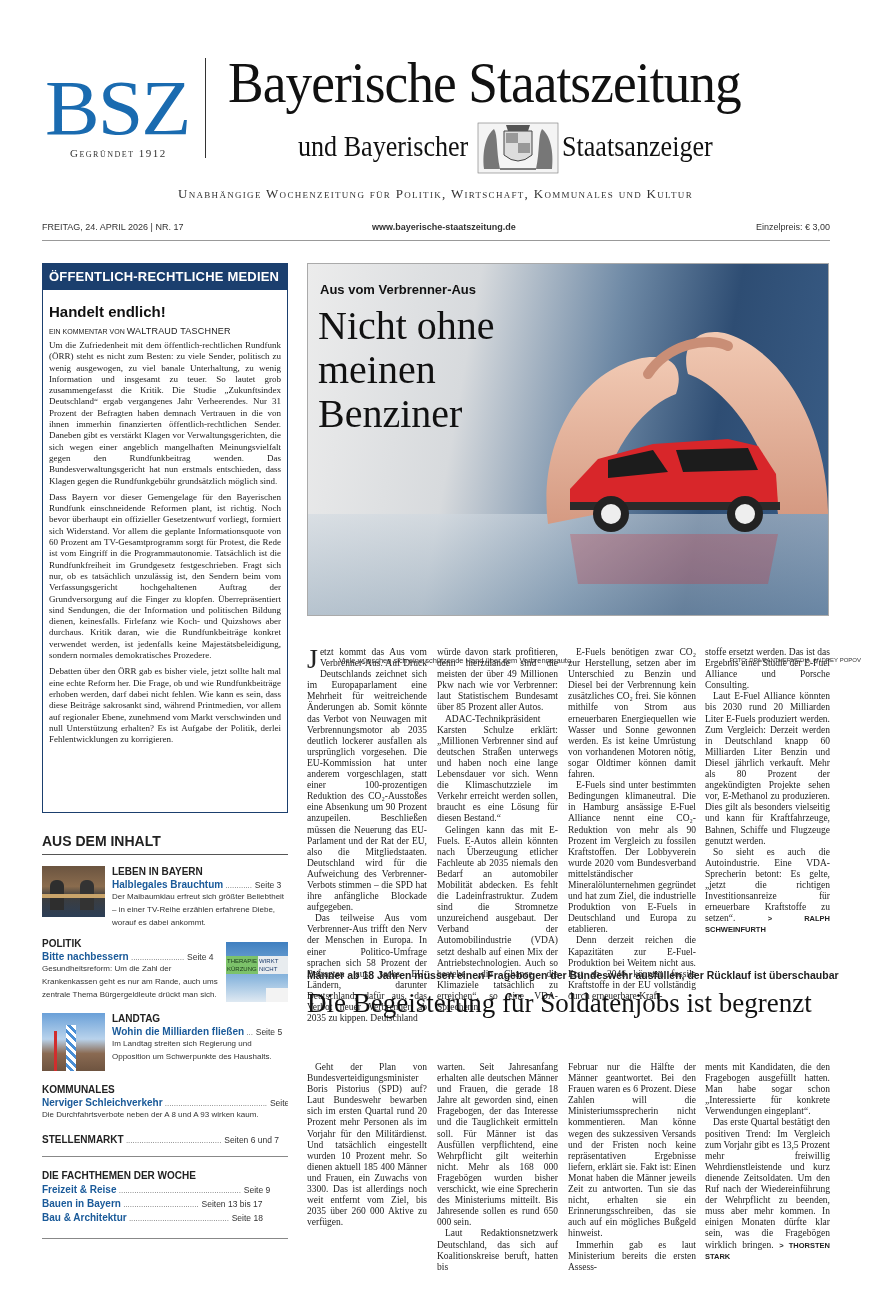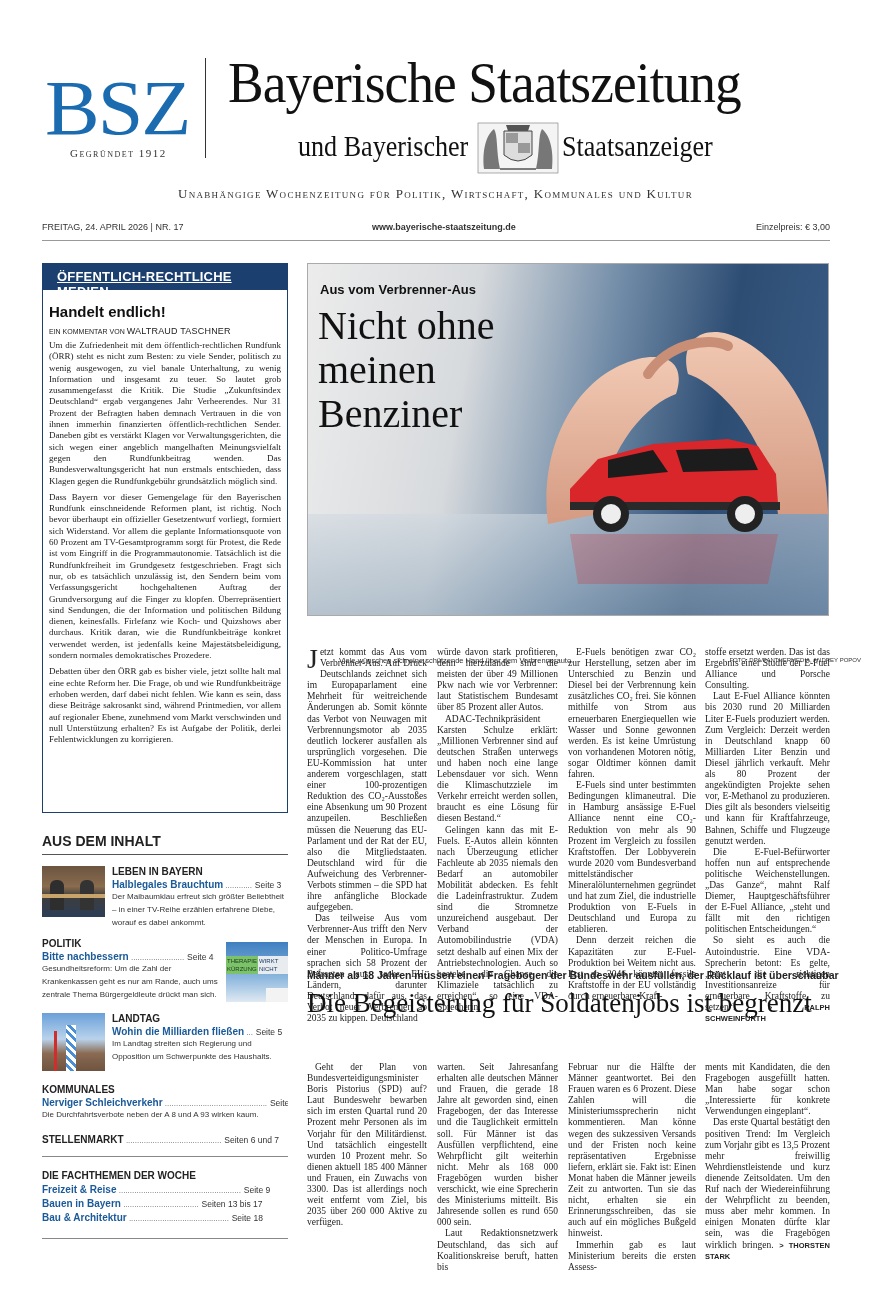--- a/index.html
+++ b/index.html
@@ -17,21 +17,21 @@
   .coat-of-arms { position: absolute; left: 436px; top: 66px; width: 84px; height: 54px; }
   .tagline { position: absolute; left: 0; top: 186px; width: 871px; text-align: center; font-family: "Liberation Serif", serif; font-size: 13px; letter-spacing: 1.3px; font-variant: small-caps; color: #333; }
   .dateline { position: absolute; left: 42px; top: 222px; width: 788px; height: 14px; font-family: "Liberation Sans", sans-serif; font-size: 9px; color: #333; }
   .dateline .left { position: absolute; left: 0; top: 0; }
   .dateline .center { position: absolute; left: 330px; top: 0; font-weight: bold; }
   .dateline .right { position: absolute; right: 0; top: 0; }
   .dateline-rule { position: absolute; left: 42px; top: 240px; width: 788px; height: 1px; background: #999; }
 
   
   .comment-box { position: absolute; left: 42px; top: 263px; width: 246px; height: 550px; border: 1.5px solid #1b3f6e; }
-  .comment-header { background: #1b3f6e; color: #fff; font-family: "Liberation Sans", sans-serif; font-weight: bold; font-size: 13px; padding: 5px 6px 4px 14px; height: 26px; letter-spacing: 0.2px; text-decoration: underline; }
+  .comment-header { background: #1b3f6e; color: #fff; font-family: "Liberation Sans", sans-serif; font-weight: bold; font-size: 13px; padding: 5px 6px 4px 6px; height: 26px; letter-spacing: 0.2px; }
   .comment-title { font-family: "Liberation Sans", sans-serif; font-weight: bold; font-size: 15px; margin: 13px 0 0 6px; color: #111; }
   .comment-byline { font-family: "Liberation Sans", sans-serif; font-size: 7px; margin: 6px 0 0 6px; color: #222; }
   .comment-byline .author { font-size: 9px; letter-spacing: 0.2px; }
   .comment-body { font-family: Liberation Serif, serif; font-size: 9px; line-height: 11.3px; margin: 4px 6px 0 6px; color: #222; text-align: justify; }
   .comment-body p { margin-bottom: 5px; }
 
   
   .inhalt { position: absolute; left: 42px; top: 833px; width: 246px; }
   .inhalt-title { font-family: "Liberation Sans", sans-serif; font-weight: bold; font-size: 14px; color: #222; padding-bottom: 5px; border-bottom: 1px solid #555; }
   .inhalt-item { position: absolute; font-family: "Liberation Sans", sans-serif; }
@@ -223,21 +223,20 @@
   <p>Gelingen kann das mit E-Fuels. E-Autos allein könnten nach Überzeugung etlicher Fachleute ab 2035 niemals den Bedarf an automobiler Mobilität abdecken. Es fehlt die Ladeinfrastruktur. Zudem sind die Stromnetze unzureichend ausgebaut. Der Verband der Automobilindustrie (VDA) setzt deshalb auf einen Mix der Antriebstechnologien. Auch so bestehe „die Chance, die Klimaziele tatsächlich zu erreichen“, so eine VDA-Sprecherin.</p>
 </div>
 <div class="col" style="left:568px; top:647px; width:128px;">
   <p>E-Fuels benötigen zwar CO₂ zur Herstellung, setzen aber im Unterschied zu Benzin und Diesel bei der Verbrennung kein zusätzliches CO₂ frei. Sie können mithilfe von Strom aus erneuerbaren Energiequellen wie Wasser und Sonne gewonnen werden. Es ist keine Umrüstung von vorhandenen Motoren nötig, sogar Oldtimer können damit fahren.</p>
   <p>E-Fuels sind unter bestimmten Bedingungen klimaneutral. Die in Hamburg ansässige E-Fuel Alliance nennt eine CO₂-Reduktion von mehr als 90 Prozent im Vergleich zu fossilen Kraftstoffen. Der Lobbyverein wurde 2020 vom Bundesverband mittelständischer Mineralölunternehmen gegründet und hat zum Ziel, die industrielle Produktion von E-Fuels in Deutschland und Europa zu etablieren.</p>
   <p>Denn derzeit reichen die Kapazitäten zur E-Fuel-Produktion bei Weitem nicht aus. Erst ab 2046 könnten fossile Kraftstoffe in der EU vollständig durch erneuerbare Kraft-</p>
 </div>
 <div class="col" style="left:705px; top:647px; width:125px;">
   <p class="first">stoffe ersetzt werden. Das ist das Ergebnis einer Studie der E-Fuel Alliance und Porsche Consulting.</p>
   <p>Laut E-Fuel Alliance könnten bis 2030 rund 20 Milliarden Liter E-Fuels produziert werden. Zum Vergleich: Derzeit werden in Deutschland knapp 60 Milliarden Liter Benzin und Diesel jährlich verkauft. Mehr als 80 Prozent der angekündigten Projekte sehen vor, E-Methanol zu produzieren. Dies gilt als besonders vielseitig und kann für Kraftfahrzeuge, Bahnen, Schiffe und Flugzeuge genutzt werden.</p>
-  <p>Die E-Fuel-Befürworter hoffen nun auf entsprechende politische Weichenstellungen. „Das Ganze“, mahnt Ralf Diemer, Hauptgeschäftsführer der E-Fuel Alliance, „steht und fällt mit den richtigen politischen Entscheidungen.“</p>
   <p><span>So sieht es auch die Autoindustrie. Eine VDA-Sprecherin betont: Es gelte, „jetzt die richtigen Investitionsanreize für erneuerbare Kraftstoffe zu setzen“.</span> <span class="byline">&gt; RALPH SCHWEINFURTH</span></p>
 </div>
 
 <div class="kicker2">Männer ab 18 Jahren müssen einen Fragebogen der Bundeswehr ausfüllen, der Rücklauf ist überschaubar</div>
 <div class="headline2">Die Begeisterung für Soldatenjobs ist begrenzt</div>
 
 <div class="col" style="left:307px; top:1062px; width:120px;">
   <p>Geht der Plan von Bundesverteidigungsminister Boris Pistorius (SPD) auf? Laut Bundeswehr bewarben sich im ersten Quartal rund 20 Prozent mehr Personen als im Vorjahr für den Militärdienst. Und tatsächlich eingestellt wurden 10 Prozent mehr. So dienen aktuell 185 400 Männer und Frauen, ein Zuwachs von 3300. Das ist allerdings noch weit entfernt vom Ziel, bis 2035 über 260 000 Aktive zu verfügen.</p>
 </div>
 <div class="col" style="left:437px; top:1062px; width:121px;">

